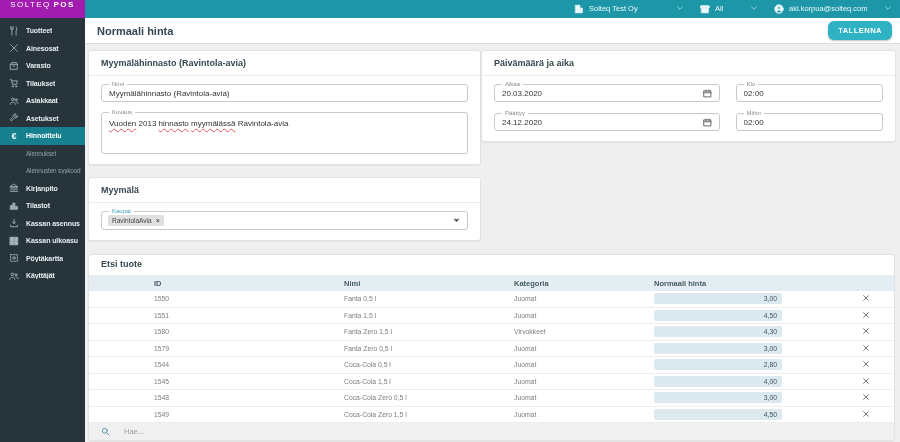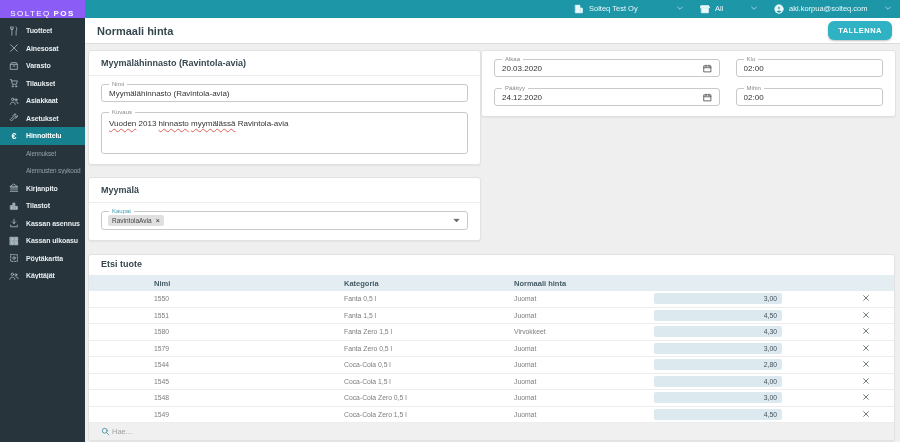--- a/index.html
+++ b/index.html
@@ -3,21 +3,21 @@
 <meta charset="utf-8">
 <style>
   html,body{margin:0;padding:0;width:900px;height:442px;overflow:hidden;background:#efefef;
     font-family:"Liberation Sans","DejaVu Sans",sans-serif;}
   *{box-sizing:border-box}
   svg{display:block;fill:none;stroke:currentColor;stroke-width:2;stroke-linecap:round;stroke-linejoin:round}
   .app{display:flex;flex-direction:column;height:100%}
 
   
   .topbar{height:18px;display:flex;align-items:stretch;background:#1d96a7;flex:0 0 auto}
-  .logo{width:85px;background:#8b5cf6;color:#fff;display:flex;align-items:flex-end;justify-content:center;
+  .logo{width:85px;background:#a21caf;color:#fff;display:flex;align-items:flex-start;justify-content:center;
     gap:3px;font-size:8px;letter-spacing:1.4px}
   .logo .l1{font-weight:400}.logo .l2{font-weight:700}
   .tb-right{margin-left:auto;display:flex;align-items:center;padding-right:4px}
   .tb-item{display:flex;align-items:flex-start;color:#ecf9fb;font-size:7.5px;margin-right:16px;cursor:pointer}
   .tb-item.company{width:110px}.tb-item.store{width:58px}.tb-item.user{width:118px;margin-right:4px}
   .tb-icon{width:10px;height:10px;margin-right:5px;flex:0 0 auto}
   .tb-label{white-space:nowrap;overflow:hidden}
   .tb-chev{width:8px;height:8px;margin-left:auto;opacity:.95;flex:0 0 auto}
 
   
@@ -76,21 +76,21 @@
 
   
   .thead,.trow{display:grid;grid-template-columns:190px 170px 140px 1fr 34px;padding-left:65px;align-items:center}
   .thead{background:#e4eef2;height:16px;font-size:7.5px;font-weight:700;color:#455a64}
   .trow{height:16.5px;border-bottom:1px solid #ededed;font-size:6.8px;color:#7d7d7d;background:#fff}
   .cell{white-space:nowrap;overflow:hidden}
   .price-box{display:block;width:128px;background:#dce9ef;border-radius:2px;font-size:6.8px;color:#44525c;
     text-align:right;padding:2px 5px;cursor:text}
   .row-remove{background:none;border:none;width:12px;height:12px;color:#4c5a52;padding:0;cursor:pointer}
   .row-remove svg{width:8px;height:8px;margin:0 auto;stroke-width:2.4}
-  .search-bar{display:flex;align-items:center;height:17px;background:#f0f0f0;padding:0 12px;gap:2px}
+  .search-bar{display:flex;align-items:center;height:17px;background:#f0f0f0;padding:0 12px;gap:14px}
   .sicon{width:9px;height:9px;color:#2e8396;flex:0 0 auto}
   .search-input{border:none;background:transparent;font-size:7.5px;color:#555;outline:none;width:220px;padding:0}
   .search-input::placeholder{color:#9e9e9e}
 </style>
 </head>
 <body>
 
 <div class="app">
 
   <div class="topbar">
@@ -294,20 +294,21 @@
                 <span class="mvalue">Myymälähinnasto (Ravintola-avia)</span>
               </div>
               <div class="mfield descfield">
                 <span class="mlabel">Kuvaus</span>
                 <span class="descwords"><span class="misspelled">Vuoden</span> <span>2013</span> <span class="misspelled">hinnasto</span> <span class="misspelled">myymälässä</span> <span>Ravintola-avia</span></span>
               </div>
             </div>
           </section>
 
           <section class="card datetime">
+            <div class="card-h">Päivämäärä ja aika</div>
             <div class="card-b dt-grid">
               <div class="mfield">
                 <span class="mlabel">Alkaa</span>
                 <span class="mvalue">20.03.2020</span>
                 <button class="cal-btn">
                     <svg viewBox="0 0 24 24">
                       <rect x="3" y="5" width="18" height="16"></rect>
                       <path d="M3 10h18M8 3v4M16 3v4"></path>
                     </svg>
                   </button>
@@ -349,20 +350,21 @@
                   </svg>
                 </span>
             </div>
           </div>
         </section>
 
         <section class="card products">
           <div class="card-h">Etsi tuote</div>
           <div class="card-b">
             <div class="thead">
+              <span class="cell">ID</span>
               <span class="cell">Nimi</span>
               <span class="cell">Kategoria</span>
               <span class="cell">Normaali hinta</span>
               <span class="cell"></span>
             </div>
             <div>
 
             <div class="trow">
                   <span class="cell">1550</span>
                   <span class="cell">Fanta 0,5 l</span>

